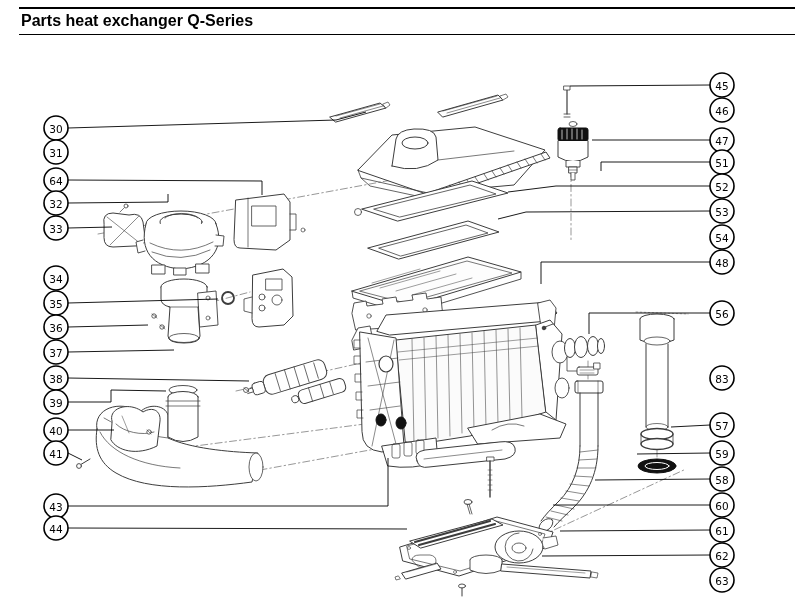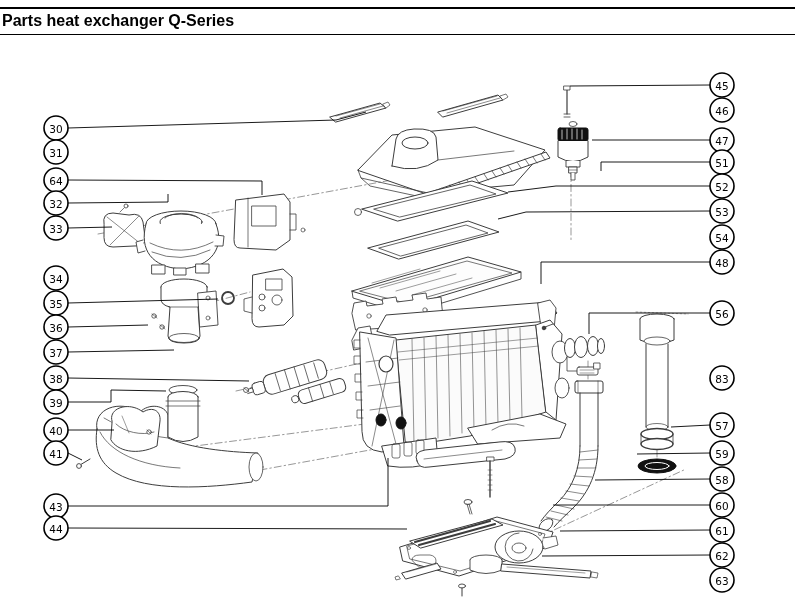--- a/index.html
+++ b/index.html
@@ -1,20 +1,20 @@
 <!DOCTYPE html>
 <html><head>
 <meta charset="utf-8">
 <style>
   html,body{margin:0;padding:0;}
   body{
     width:800px;height:600px;position:relative;overflow:hidden;
     background:#ffffff;font-family:"Liberation Sans", sans-serif;
   }
-  .header{position:absolute;left:0;right:5px;top:7px;z-index:2;}
+  .header{position:absolute;left:19px;right:5px;top:7px;z-index:2;}
   .rule-top{border-top:2.5px solid #000;}
   .rule-bottom{border-top:1.8px solid #000;}
   h1.title{
     margin:2px 0 3px 2px;font-size:16px;line-height:20px;
     font-weight:bold;color:#000;
   }
   svg.diagram{position:absolute;left:0;top:0;width:800px;height:600px;z-index:1;}
   text.balloon-num{font-family:"DejaVu Sans", sans-serif;}
 </style>
 </head>

